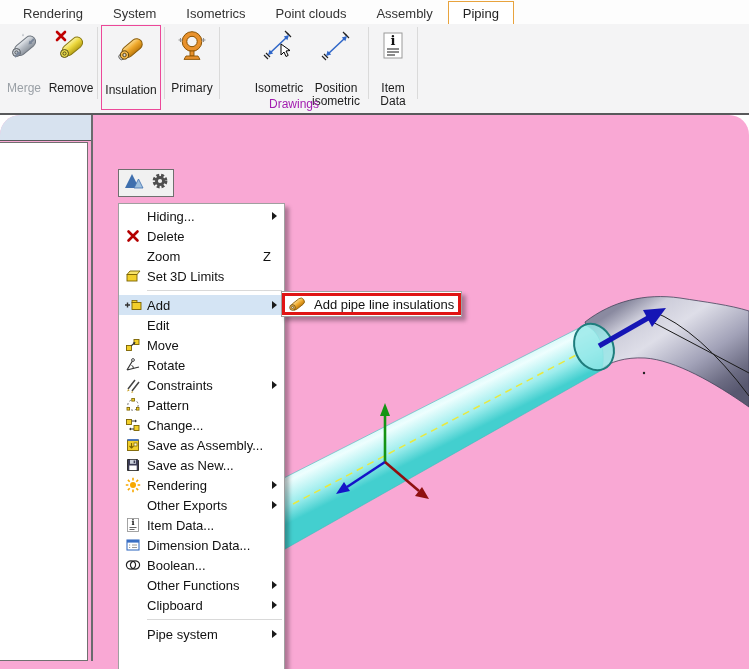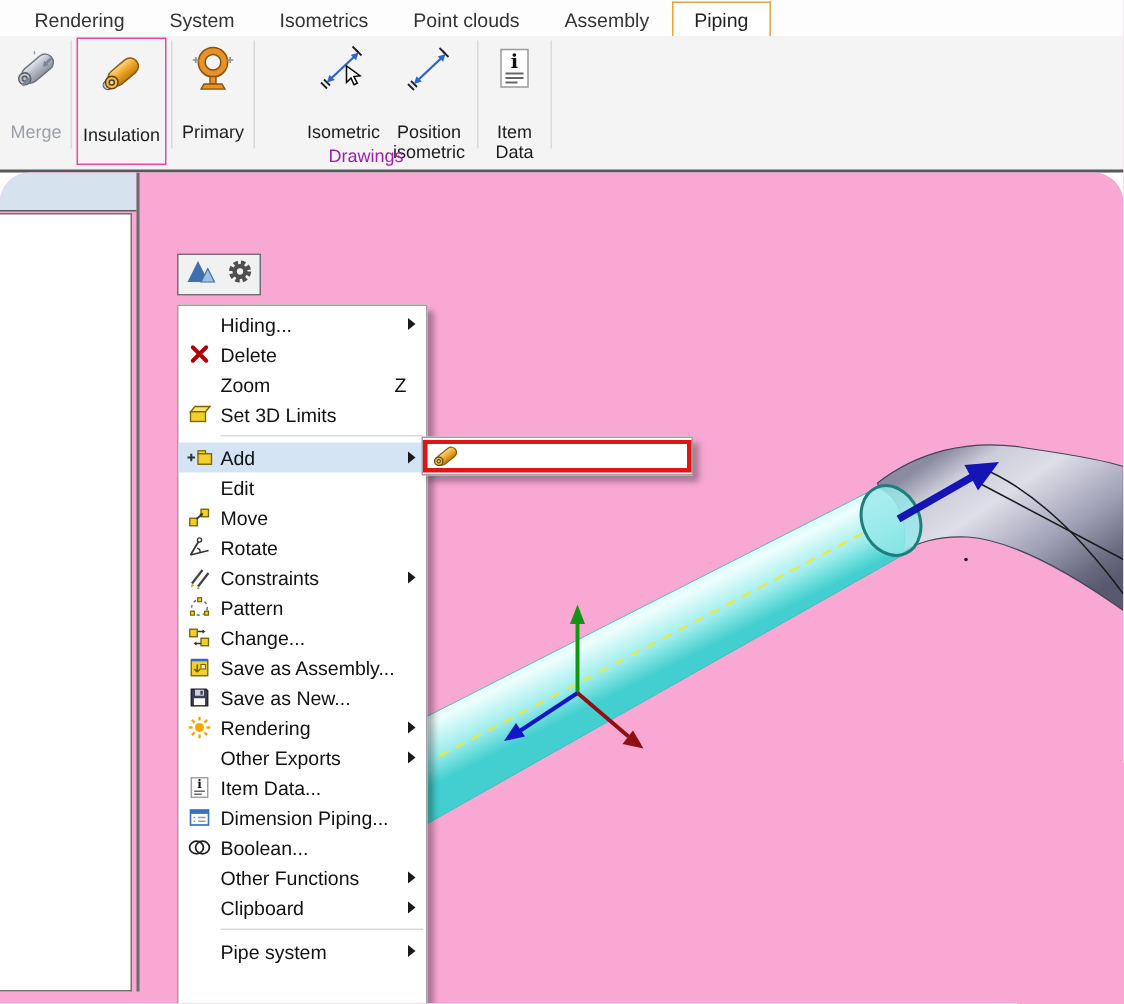--- a/index.html
+++ b/index.html
@@ -82,20 +82,40 @@
           <path d="M27,10 L22.5,14.5" stroke="#7a8699" stroke-width="1.8" fill="none"></path>
           <path d="M21.5,15.5 l4,-1 l-3,-3 z" fill="#7a8699"></path>
           <path d="M8,28 L12.5,23.5" stroke="#7a8699" stroke-width="1.8" fill="none"></path>
           <path d="M13.5,22.5 l-4,1 l3,3 z" fill="#7a8699"></path>
           <path d="M16,4.5 q1.2,2 0,3 q-1.2,-1 0,-3 z" fill="#9aa2ac"></path>
         </svg>
       </span>
       <span class="rlabel">Merge</span>
     </div>
 
+    <div class="rbtn" style="width:50px">
+      <span class="ricon">
+        <svg width="34" height="34" viewBox="0 0 34 34">
+          <defs>
+              <linearGradient id="gpy" x1="0" y1="0" x2="0" y2="1">
+            <stop offset="0" stop-color="#fbf3a0"></stop>
+                <stop offset=".45" stop-color="#ecd83e"></stop>
+                <stop offset="1" stop-color="#b7a117"></stop>
+          </linearGradient>
+            </defs>
+          <g transform="rotate(-40 17 18)">
+              <rect x="7" y="13" width="23" height="11" rx="5.5" fill="url(#gpy)" stroke="#8a7a10" stroke-width="1"></rect>
+            </g>
+          <circle cx="10.5" cy="24.5" r="4" fill="#e8d84a" stroke="#55501a" stroke-width="1"></circle>
+          <circle cx="10.5" cy="24.5" r="1.6" fill="none" stroke="#55501a" stroke-width="1"></circle>
+          <path d="M3,3 L11,11 M11,3 L3,11" stroke="#c00000" stroke-width="2.6" stroke-linecap="round"></path>
+        </svg>
+      </span>
+      <span class="rlabel">Remove</span>
+    </div>
 
     <div class="rsep"></div>
 
     <div class="red-wrap">
       <div class="rbtn" style="width:58px;padding-bottom:12px">
         <span class="ricon">
           <svg width="34" height="34" viewBox="0 0 34 34">
             <defs>
                 <linearGradient id="gpo" x1="0" y1="0" x2="0" y2="1">
               <stop offset="0" stop-color="#fbd98a"></stop>
@@ -420,21 +440,21 @@
       </div>
 
       <div class="mi">
         <span class="micon">
           <svg width="16" height="16" viewBox="0 0 16 16">
             <rect x="2" y="3" width="12" height="10" fill="#fff" stroke="#3a6fc4" stroke-width="1.1"></rect>
             <rect x="2" y="3" width="12" height="2.6" fill="#3a6fc4"></rect>
             <path d="M4,8 h1.2 M4,10.5 h1.2 M7,8 h5 M7,10.5 h5" stroke="#9a9a9a" stroke-width="1"></path>
           </svg>
         </span>
-        <span class="mlabel">Dimension Piping...</span>
+        <span class="mlabel">Dimension Data...</span>
       </div>
 
       <div class="mi">
         <span class="micon">
           <svg width="18" height="16" viewBox="0 0 18 16">
             <ellipse cx="7" cy="8" rx="4.6" ry="4.2" fill="none" stroke="#222" stroke-width="1.2"></ellipse>
             <ellipse cx="11" cy="8" rx="4.6" ry="4.2" fill="none" stroke="#222" stroke-width="1.2"></ellipse>
           </svg>
         </span>
         <span class="mlabel">Boolean...</span>
@@ -470,17 +490,18 @@
                   <stop offset="1" stop-color="#bf7a0c"></stop>
             </linearGradient>
               </defs>
             <g transform="rotate(-38 10 9)">
                 <rect x="3" y="6" width="15" height="7" rx="3.5" fill="url(#gmo)" stroke="#8a5c0a" stroke-width="0.8"></rect>
               </g>
             <circle cx="5.5" cy="12.5" r="2.8" fill="#f2b84d" stroke="#5c430e" stroke-width="0.8"></circle>
             <circle cx="5.5" cy="12.5" r="1.1" fill="#d9d9d9" stroke="#5c430e" stroke-width="0.7"></circle>
           </svg>
         </span>
+        <span class="mlabel">Add pipe line insulations</span>
       </div>
     </div>
 
   </div>
 </div>
 
 </body></html>

